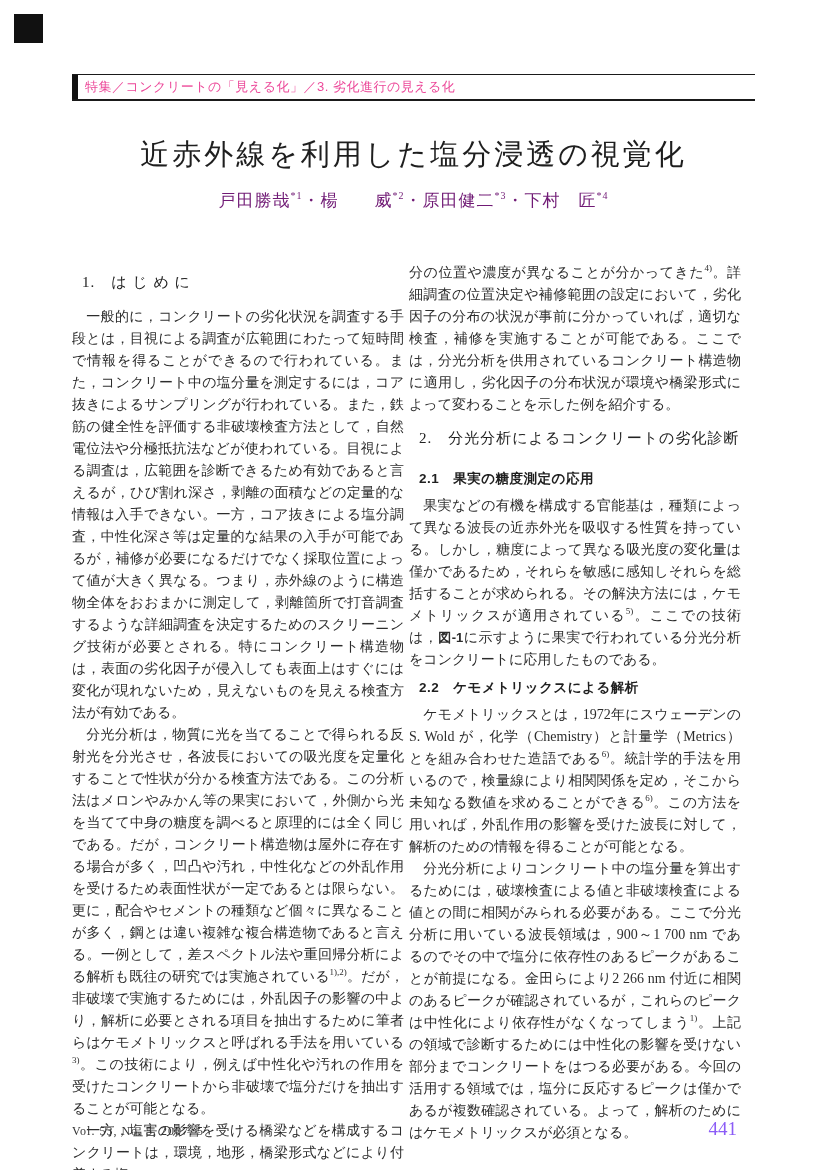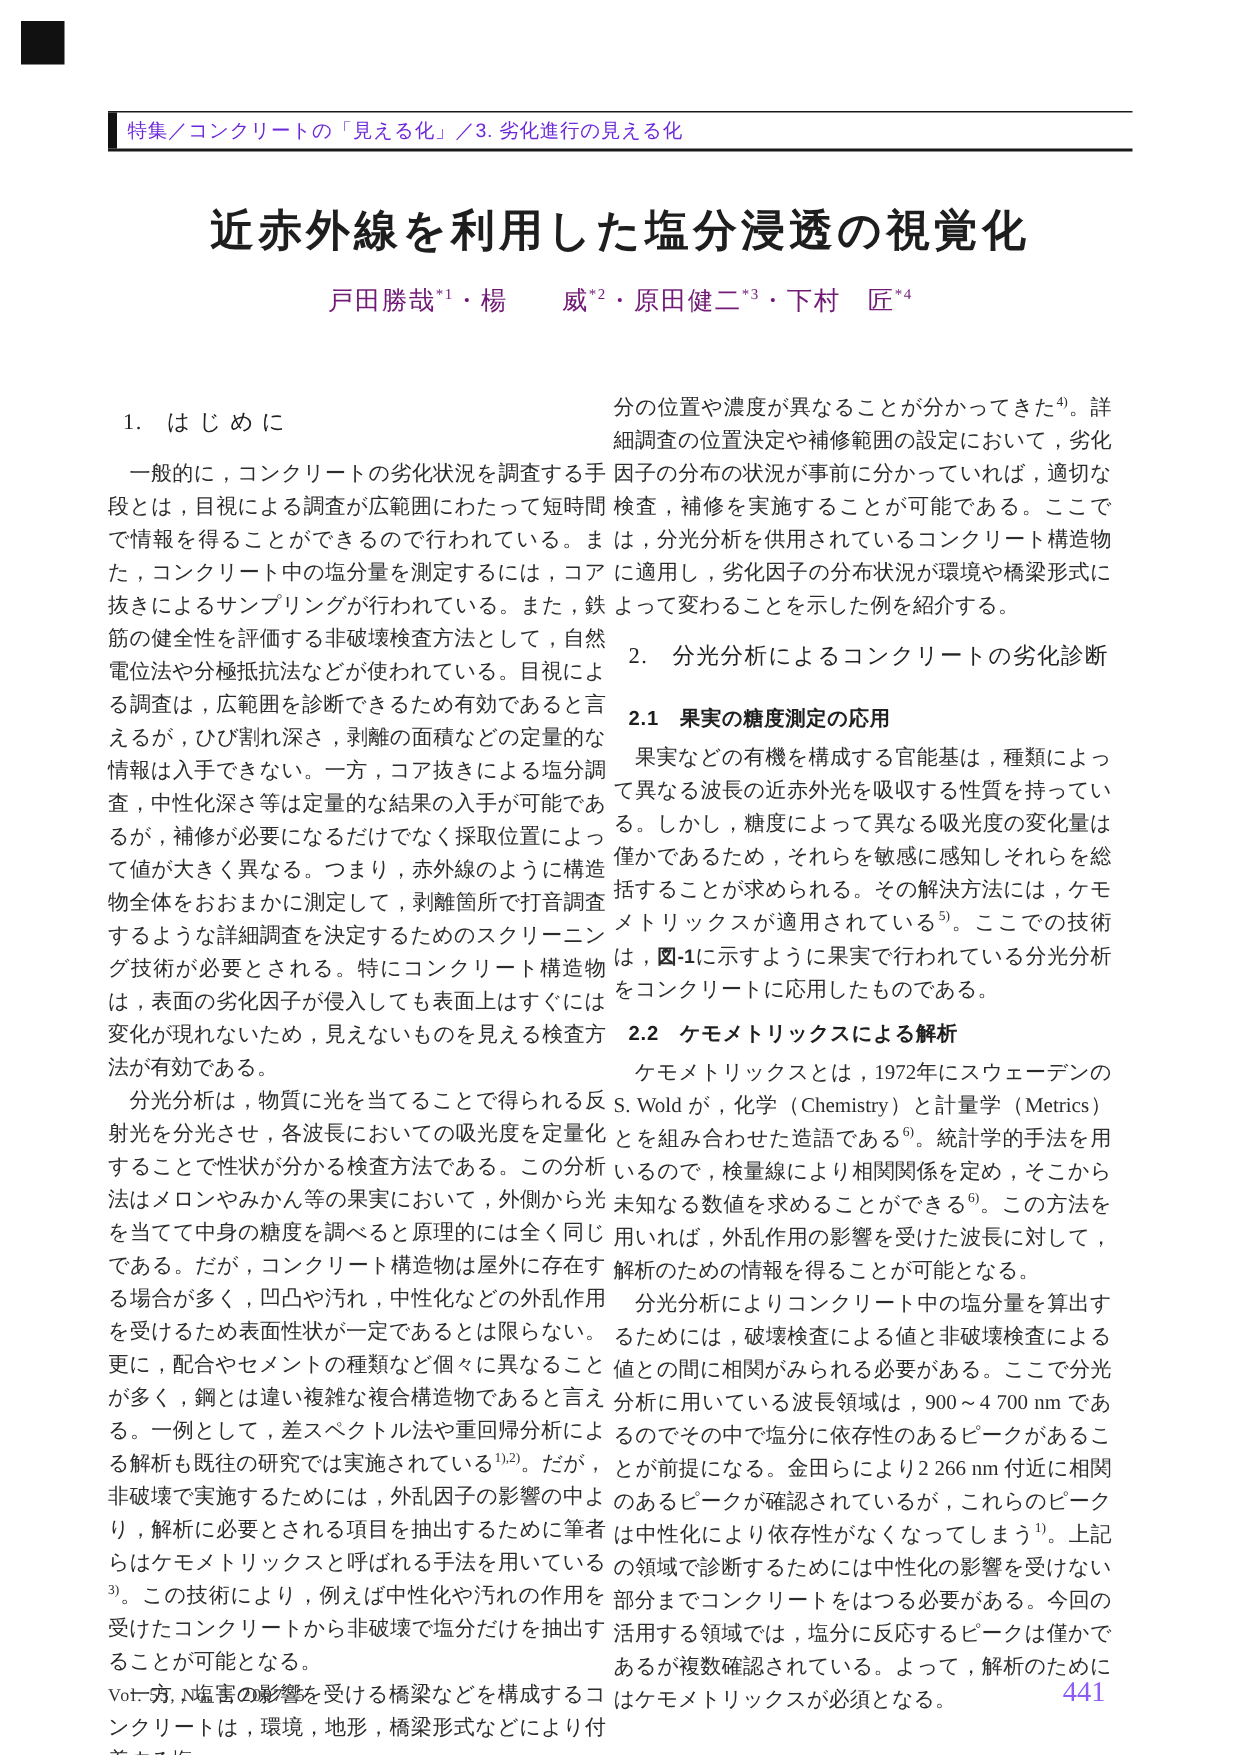--- a/index.html
+++ b/index.html
@@ -20,26 +20,26 @@
     margin-top:74px;
     width:683px;height:27px;
     border-top:1px solid #1a1a1a;
     border-bottom:2px solid #1a1a1a;
     display:flex;align-items:center;
     box-sizing:border-box;
   }
   .header-bar{width:6px;align-self:stretch;background:#111;}
   .header-text{
     font-family:"Liberation Sans","DejaVu Sans",sans-serif;
-    font-size:13px;letter-spacing:.5px;color:#6d28d9;
+    font-size:13px;letter-spacing:.5px;color:#ec4899;
     padding-left:7px;white-space:nowrap;
   }
   .title{
     margin:33px 0 0 0;
-    font-size:29px;font-weight:700;letter-spacing:3px;
+    font-size:29px;font-weight:400;letter-spacing:3px;
     text-align:center;color:#1e1e1e;line-height:40px;
   }
   .authors{
     margin-top:14px;text-align:center;
     font-size:17px;letter-spacing:1px;color:#701a75;line-height:26px;
   }
   .authors sup{font-size:10px;line-height:0;}
   .columns{
     margin-top:48px;height:846px;
     display:flex;gap:5px;
@@ -100,21 +100,21 @@
 
     </div>
 
     <div class="col">
       <p><span>分の位置や濃度が異なることが分かってきた</span><sup>4)</sup><span>。詳細調査の位置決定や補修範囲の設定において，劣化因子の分布の状況が事前に分かっていれば，適切な検査，補修を実施することが可能である。ここでは，分光分析を供用されているコンクリート構造物に適用し，劣化因子の分布状況が環境や橋梁形式によって変わることを示した例を紹介する。</span></p>
       <h2 class="sec second">2.　分光分析によるコンクリートの劣化診断</h2>
       <h3 class="sub">2.1　果実の糖度測定の応用</h3>
       <p><span>　果実などの有機を構成する官能基は，種類によって異なる波長の近赤外光を吸収する性質を持っている。しかし，糖度によって異なる吸光度の変化量は僅かであるため，それらを敏感に感知しそれらを総括することが求められる。その解決方法には，ケモメトリックスが適用されている</span><sup>5)</sup><span>。ここでの技術は，</span><b>図-1</b><span>に示すように果実で行われている分光分析をコンクリートに応用したものである。</span></p>
       <h3 class="sub">2.2　ケモメトリックスによる解析</h3>
       <p><span>　ケモメトリックスとは，1972年にスウェーデンのS. Wold が，化学（Chemistry）と計量学（Metrics）とを組み合わせた造語である</span><sup>6)</sup><span>。統計学的手法を用いるので，検量線により相関関係を定め，そこから未知なる数値を求めることができる</span><sup>6)</sup><span>。この方法を用いれば，外乱作用の影響を受けた波長に対して，解析のための情報を得ることが可能となる。</span></p>
-      <p><span>　分光分析によりコンクリート中の塩分量を算出するためには，破壊検査による値と非破壊検査による値との間に相関がみられる必要がある。ここで分光分析に用いている波長領域は，900～4 700 nm であるのでその中で塩分に依存性のあるピークがあることが前提になる。金田らにより2 266 nm 付近に相関のあるピークが確認されているが，これらのピークは中性化により依存性がなくなってしまう</span><sup>1)</sup><span>。上記の領域で診断するためには中性化の影響を受けない部分までコンクリートをはつる必要がある。今回の活用する領域では，塩分に反応するピークは僅かであるが複数確認されている。よって，解析のためにはケモメトリックスが必須となる。</span></p>
+      <p><span>　分光分析によりコンクリート中の塩分量を算出するためには，破壊検査による値と非破壊検査による値との間に相関がみられる必要がある。ここで分光分析に用いている波長領域は，900～1 700 nm であるのでその中で塩分に依存性のあるピークがあることが前提になる。金田らにより2 266 nm 付近に相関のあるピークが確認されているが，これらのピークは中性化により依存性がなくなってしまう</span><sup>1)</sup><span>。上記の領域で診断するためには中性化の影響を受けない部分までコンクリートをはつる必要がある。今回の活用する領域では，塩分に反応するピークは僅かであるが複数確認されている。よって，解析のためにはケモメトリックスが必須となる。</span></p>
 
     </div>
 
   </div>
 
   <div class="footer">
     <span class="vol">Vol. 53, No. 5, 2007. 5</span>
     <span class="pagenum">441</span>
   </div>
 

